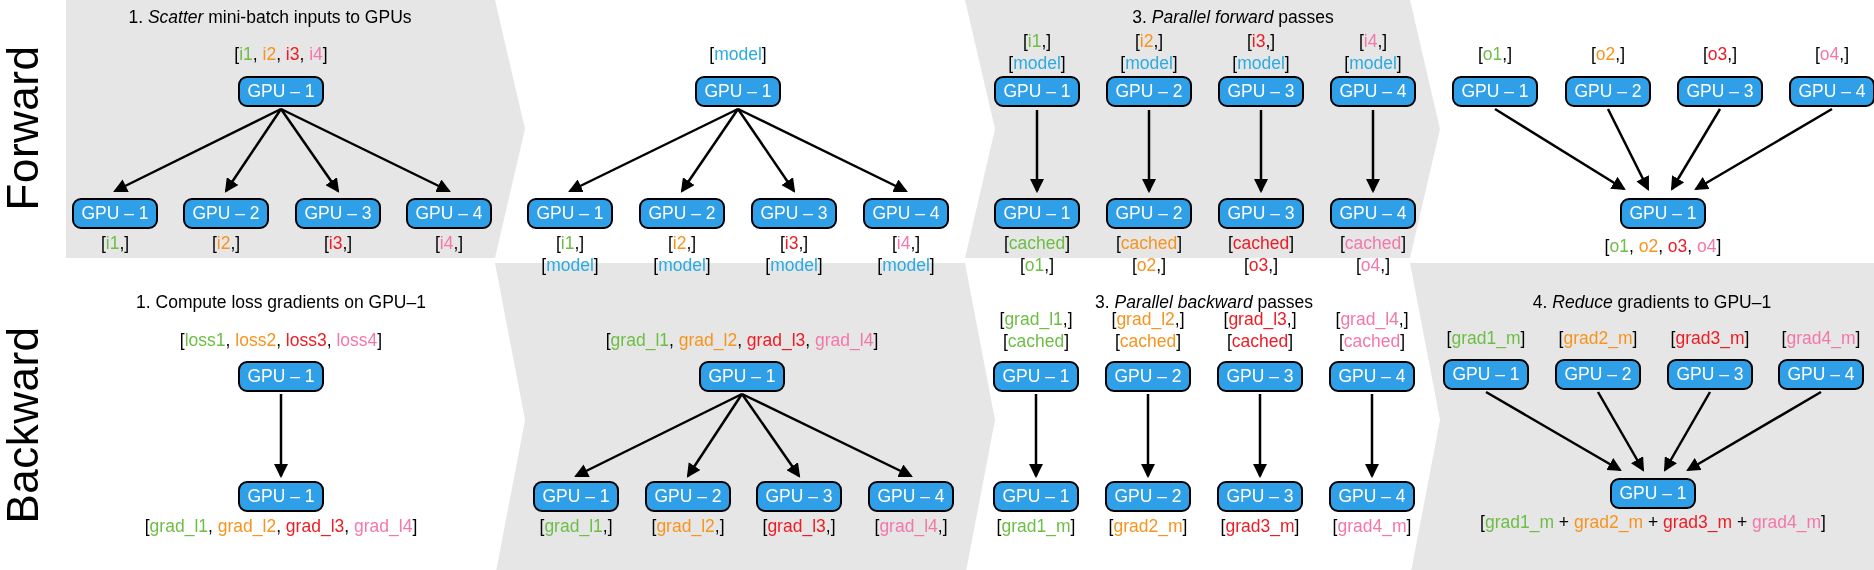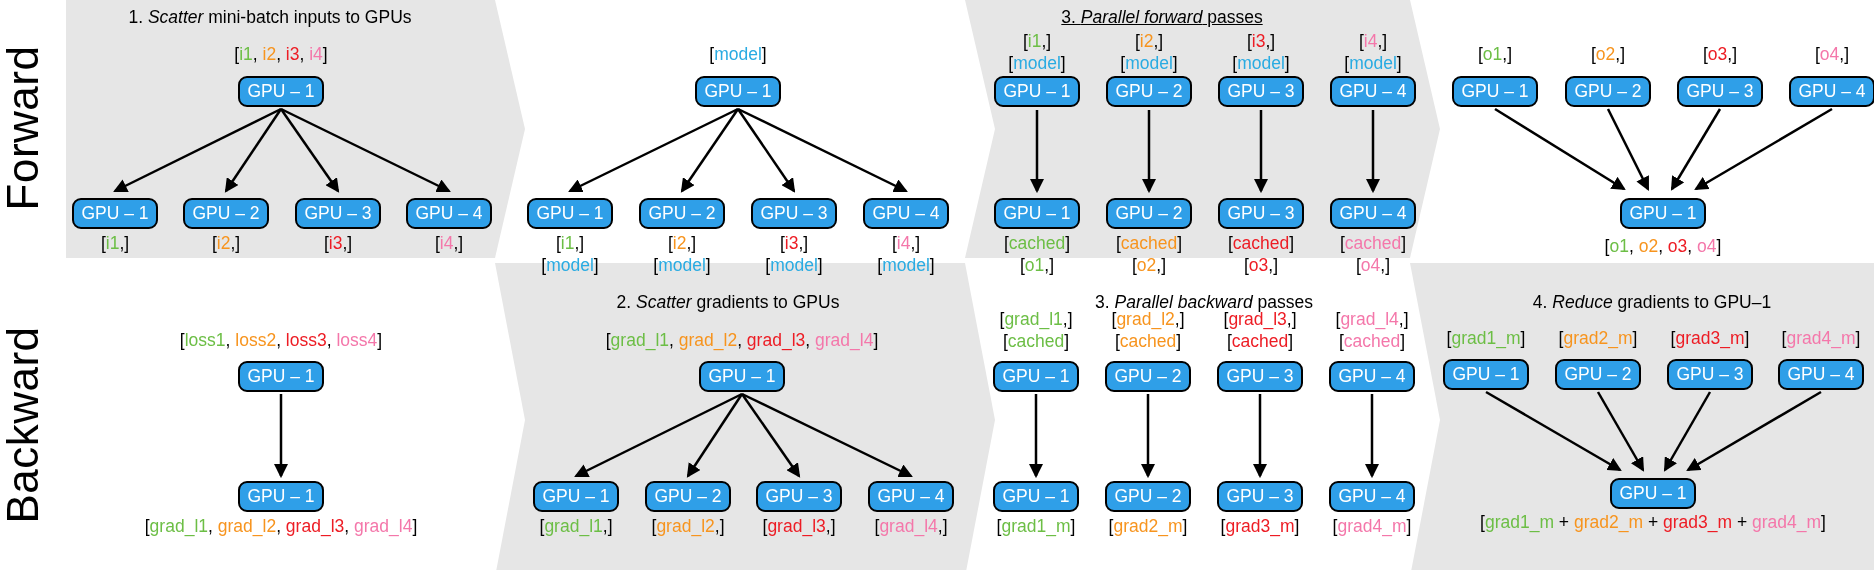--- a/index.html
+++ b/index.html
@@ -98,21 +98,21 @@
     <div class="lbl" style="left: 570px; top: 255px;"><span style="color: rgb(0, 0, 0);">[</span><span style="color: rgb(41, 171, 226);">model</span><span style="color: rgb(0, 0, 0);">]</span></div>
     <div class="gpu" style="left: 639px; top: 198px; background: rgb(47, 159, 232); border-color: rgb(0, 0, 0); color: rgb(255, 255, 255);">GPU – 2</div>
     <div class="lbl" style="left: 682px; top: 233px;"><span style="color: rgb(0, 0, 0);">[</span><span style="color: rgb(247, 148, 30);">i2</span><span style="color: rgb(0, 0, 0);">,]</span></div>
     <div class="lbl" style="left: 682px; top: 255px;"><span style="color: rgb(0, 0, 0);">[</span><span style="color: rgb(41, 171, 226);">model</span><span style="color: rgb(0, 0, 0);">]</span></div>
     <div class="gpu" style="left: 751px; top: 198px; background: rgb(47, 159, 232); border-color: rgb(0, 0, 0); color: rgb(255, 255, 255);">GPU – 3</div>
     <div class="lbl" style="left: 794px; top: 233px;"><span style="color: rgb(0, 0, 0);">[</span><span style="color: rgb(237, 28, 36);">i3</span><span style="color: rgb(0, 0, 0);">,]</span></div>
     <div class="lbl" style="left: 794px; top: 255px;"><span style="color: rgb(0, 0, 0);">[</span><span style="color: rgb(41, 171, 226);">model</span><span style="color: rgb(0, 0, 0);">]</span></div>
     <div class="gpu" style="left: 863px; top: 198px; background: rgb(47, 159, 232); border-color: rgb(0, 0, 0); color: rgb(255, 255, 255);">GPU – 4</div>
     <div class="lbl" style="left: 906px; top: 233px;"><span style="color: rgb(0, 0, 0);">[</span><span style="color: rgb(244, 119, 170);">i4</span><span style="color: rgb(0, 0, 0);">,]</span></div>
     <div class="lbl" style="left: 906px; top: 255px;"><span style="color: rgb(0, 0, 0);">[</span><span style="color: rgb(41, 171, 226);">model</span><span style="color: rgb(0, 0, 0);">]</span></div>
-    <div class="title" style="left: 1162px; top: 7px; text-decoration: underline;"><span>3. </span><span class="it">Parallel forward</span><span> passes</span></div>
+    <div class="title" style="left: 1233px; top: 7px;"><span>3. </span><span class="it">Parallel forward</span><span> passes</span></div>
     <div class="gpu" style="left: 994px; top: 76px; background: rgb(47, 159, 232); border-color: rgb(0, 0, 0); color: rgb(255, 255, 255);">GPU – 1</div>
     <div class="lbl" style="left: 1037px; top: 31px;"><span style="color: rgb(0, 0, 0);">[</span><span style="color: rgb(108, 190, 69);">i1</span><span style="color: rgb(0, 0, 0);">,]</span></div>
     <div class="lbl" style="left: 1037px; top: 53px;"><span style="color: rgb(0, 0, 0);">[</span><span style="color: rgb(41, 171, 226);">model</span><span style="color: rgb(0, 0, 0);">]</span></div>
     <div class="gpu" style="left: 1106px; top: 76px; background: rgb(47, 159, 232); border-color: rgb(0, 0, 0); color: rgb(255, 255, 255);">GPU – 2</div>
     <div class="lbl" style="left: 1149px; top: 31px;"><span style="color: rgb(0, 0, 0);">[</span><span style="color: rgb(247, 148, 30);">i2</span><span style="color: rgb(0, 0, 0);">,]</span></div>
     <div class="lbl" style="left: 1149px; top: 53px;"><span style="color: rgb(0, 0, 0);">[</span><span style="color: rgb(41, 171, 226);">model</span><span style="color: rgb(0, 0, 0);">]</span></div>
     <div class="gpu" style="left: 1218px; top: 76px; background: rgb(47, 159, 232); border-color: rgb(0, 0, 0); color: rgb(255, 255, 255);">GPU – 3</div>
     <div class="lbl" style="left: 1261px; top: 31px;"><span style="color: rgb(0, 0, 0);">[</span><span style="color: rgb(237, 28, 36);">i3</span><span style="color: rgb(0, 0, 0);">,]</span></div>
     <div class="lbl" style="left: 1261px; top: 53px;"><span style="color: rgb(0, 0, 0);">[</span><span style="color: rgb(41, 171, 226);">model</span><span style="color: rgb(0, 0, 0);">]</span></div>
     <div class="gpu" style="left: 1330px; top: 76px; background: rgb(47, 159, 232); border-color: rgb(0, 0, 0); color: rgb(255, 255, 255);">GPU – 4</div>
@@ -133,25 +133,25 @@
     <div class="gpu" style="left: 1452px; top: 76px; background: rgb(47, 159, 232); border-color: rgb(0, 0, 0); color: rgb(255, 255, 255);">GPU – 1</div>
     <div class="lbl" style="left: 1495px; top: 44px;"><span style="color: rgb(0, 0, 0);">[</span><span style="color: rgb(108, 190, 69);">o1</span><span style="color: rgb(0, 0, 0);">,]</span></div>
     <div class="gpu" style="left: 1565px; top: 76px; background: rgb(47, 159, 232); border-color: rgb(0, 0, 0); color: rgb(255, 255, 255);">GPU – 2</div>
     <div class="lbl" style="left: 1608px; top: 44px;"><span style="color: rgb(0, 0, 0);">[</span><span style="color: rgb(247, 148, 30);">o2</span><span style="color: rgb(0, 0, 0);">,]</span></div>
     <div class="gpu" style="left: 1677px; top: 76px; background: rgb(47, 159, 232); border-color: rgb(0, 0, 0); color: rgb(255, 255, 255);">GPU – 3</div>
     <div class="lbl" style="left: 1720px; top: 44px;"><span style="color: rgb(0, 0, 0);">[</span><span style="color: rgb(237, 28, 36);">o3</span><span style="color: rgb(0, 0, 0);">,]</span></div>
     <div class="gpu" style="left: 1789px; top: 76px; background: rgb(47, 159, 232); border-color: rgb(0, 0, 0); color: rgb(255, 255, 255);">GPU – 4</div>
     <div class="lbl" style="left: 1832px; top: 44px;"><span style="color: rgb(0, 0, 0);">[</span><span style="color: rgb(244, 119, 170);">o4</span><span style="color: rgb(0, 0, 0);">,]</span></div>
     <div class="gpu" style="left: 1620px; top: 198px; background: rgb(47, 159, 232); border-color: rgb(0, 0, 0); color: rgb(255, 255, 255);">GPU – 1</div>
     <div class="lbl" style="left: 1663px; top: 236px;"><span style="color: rgb(0, 0, 0);">[</span><span style="color: rgb(108, 190, 69);">o1</span><span style="color: rgb(0, 0, 0);">, </span><span style="color: rgb(247, 148, 30);">o2</span><span style="color: rgb(0, 0, 0);">, </span><span style="color: rgb(237, 28, 36);">o3</span><span style="color: rgb(0, 0, 0);">, </span><span style="color: rgb(244, 119, 170);">o4</span><span style="color: rgb(0, 0, 0);">]</span></div>
+    <div class="title" style="left: 281px; top: 292px;"><span>1. Compute loss gradients on GPU–1</span></div>
     <div class="gpu" style="left: 238px; top: 361px; background: rgb(47, 159, 232); border-color: rgb(0, 0, 0); color: rgb(255, 255, 255);">GPU – 1</div>
     <div class="lbl" style="left: 281px; top: 330px;"><span style="color: rgb(0, 0, 0);">[</span><span style="color: rgb(108, 190, 69);">loss1</span><span style="color: rgb(0, 0, 0);">, </span><span style="color: rgb(247, 148, 30);">loss2</span><span style="color: rgb(0, 0, 0);">, </span><span style="color: rgb(237, 28, 36);">loss3</span><span style="color: rgb(0, 0, 0);">, </span><span style="color: rgb(244, 119, 170);">loss4</span><span style="color: rgb(0, 0, 0);">]</span></div>
     <div class="gpu" style="left: 238px; top: 481px; background: rgb(47, 159, 232); border-color: rgb(0, 0, 0); color: rgb(255, 255, 255);">GPU – 1</div>
     <div class="lbl" style="left: 281px; top: 516px;"><span style="color: rgb(0, 0, 0);">[</span><span style="color: rgb(108, 190, 69);">grad_l1</span><span style="color: rgb(0, 0, 0);">, </span><span style="color: rgb(247, 148, 30);">grad_l2</span><span style="color: rgb(0, 0, 0);">, </span><span style="color: rgb(237, 28, 36);">grad_l3</span><span style="color: rgb(0, 0, 0);">, </span><span style="color: rgb(244, 119, 170);">grad_l4</span><span style="color: rgb(0, 0, 0);">]</span></div>
-    <div class="title" style="left: 728px; top: 292px;"><span>2. </span><span class="it">Scatter</span><span> gradients to GPUs</span></div>
     <div class="gpu" style="left: 699px; top: 361px; background: rgb(47, 159, 232); border-color: rgb(0, 0, 0); color: rgb(255, 255, 255);">GPU – 1</div>
     <div class="lbl" style="left: 742px; top: 330px;"><span style="color: rgb(0, 0, 0);">[</span><span style="color: rgb(108, 190, 69);">grad_l1</span><span style="color: rgb(0, 0, 0);">, </span><span style="color: rgb(247, 148, 30);">grad_l2</span><span style="color: rgb(0, 0, 0);">, </span><span style="color: rgb(237, 28, 36);">grad_l3</span><span style="color: rgb(0, 0, 0);">, </span><span style="color: rgb(244, 119, 170);">grad_l4</span><span style="color: rgb(0, 0, 0);">]</span></div>
     <div class="gpu" style="left: 533px; top: 481px; background: rgb(47, 159, 232); border-color: rgb(0, 0, 0); color: rgb(255, 255, 255);">GPU – 1</div>
     <div class="lbl" style="left: 576px; top: 516px;"><span style="color: rgb(0, 0, 0);">[</span><span style="color: rgb(108, 190, 69);">grad_l1</span><span style="color: rgb(0, 0, 0);">,]</span></div>
     <div class="gpu" style="left: 645px; top: 481px; background: rgb(47, 159, 232); border-color: rgb(0, 0, 0); color: rgb(255, 255, 255);">GPU – 2</div>
     <div class="lbl" style="left: 688px; top: 516px;"><span style="color: rgb(0, 0, 0);">[</span><span style="color: rgb(247, 148, 30);">grad_l2</span><span style="color: rgb(0, 0, 0);">,]</span></div>
     <div class="gpu" style="left: 756px; top: 481px; background: rgb(47, 159, 232); border-color: rgb(0, 0, 0); color: rgb(255, 255, 255);">GPU – 3</div>
     <div class="lbl" style="left: 799px; top: 516px;"><span style="color: rgb(0, 0, 0);">[</span><span style="color: rgb(237, 28, 36);">grad_l3</span><span style="color: rgb(0, 0, 0);">,]</span></div>
     <div class="gpu" style="left: 868px; top: 481px; background: rgb(47, 159, 232); border-color: rgb(0, 0, 0); color: rgb(255, 255, 255);">GPU – 4</div>
     <div class="lbl" style="left: 911px; top: 516px;"><span style="color: rgb(0, 0, 0);">[</span><span style="color: rgb(244, 119, 170);">grad_l4</span><span style="color: rgb(0, 0, 0);">,]</span></div>

